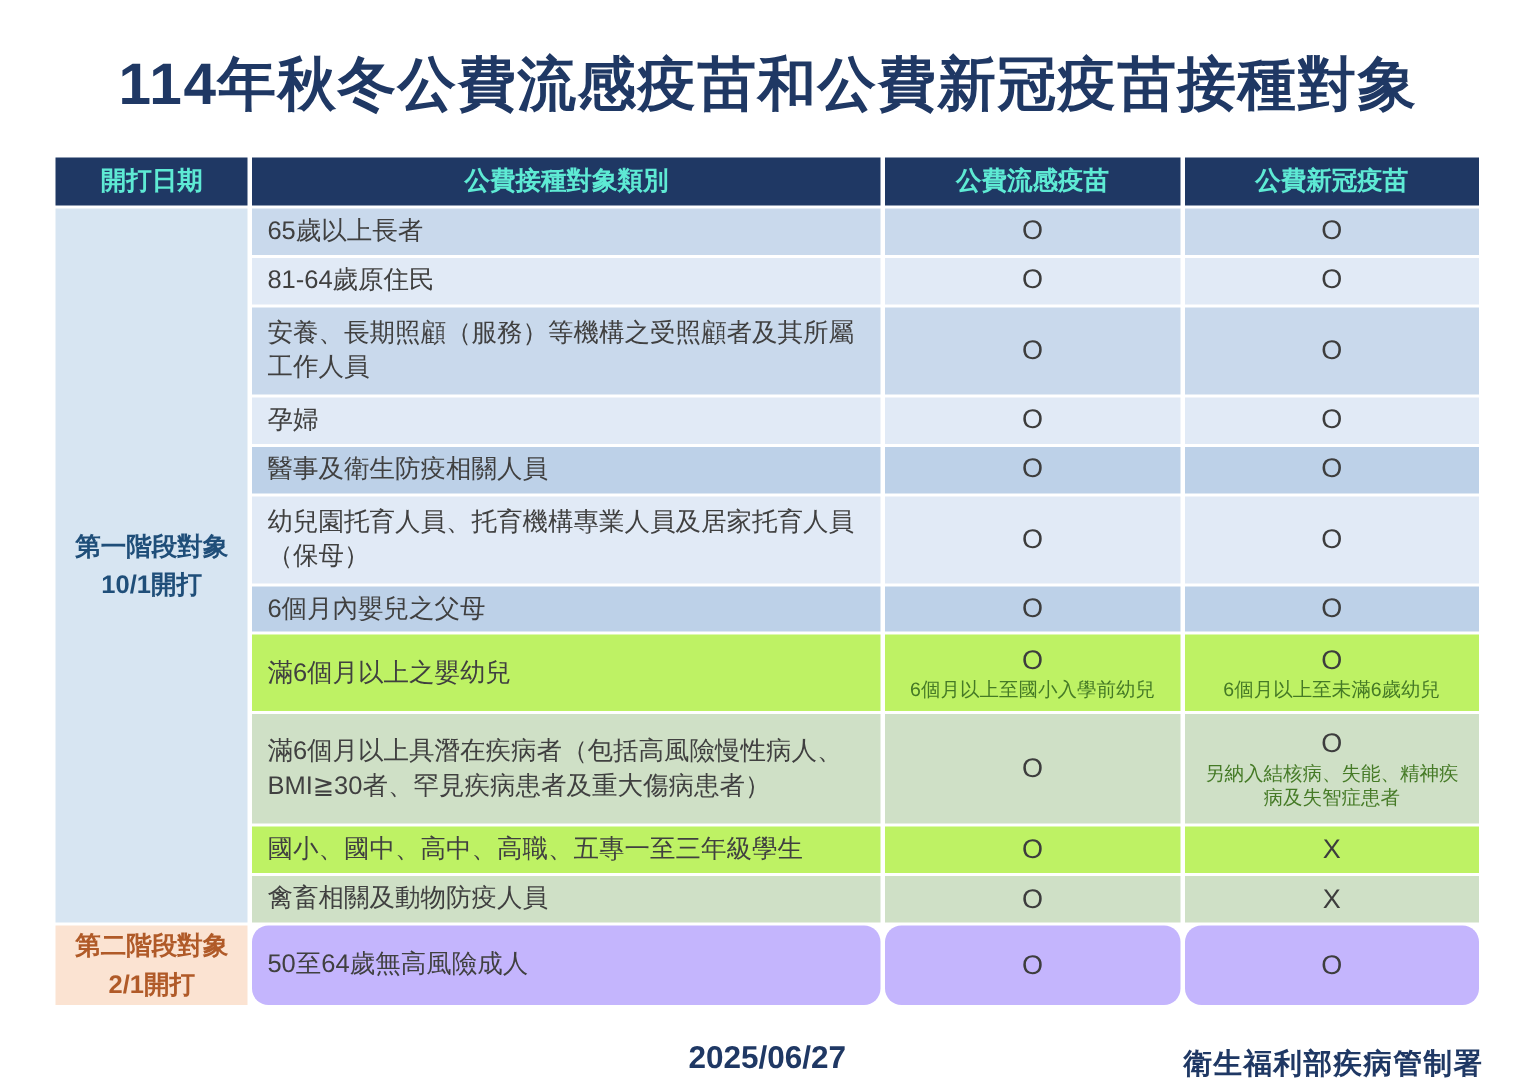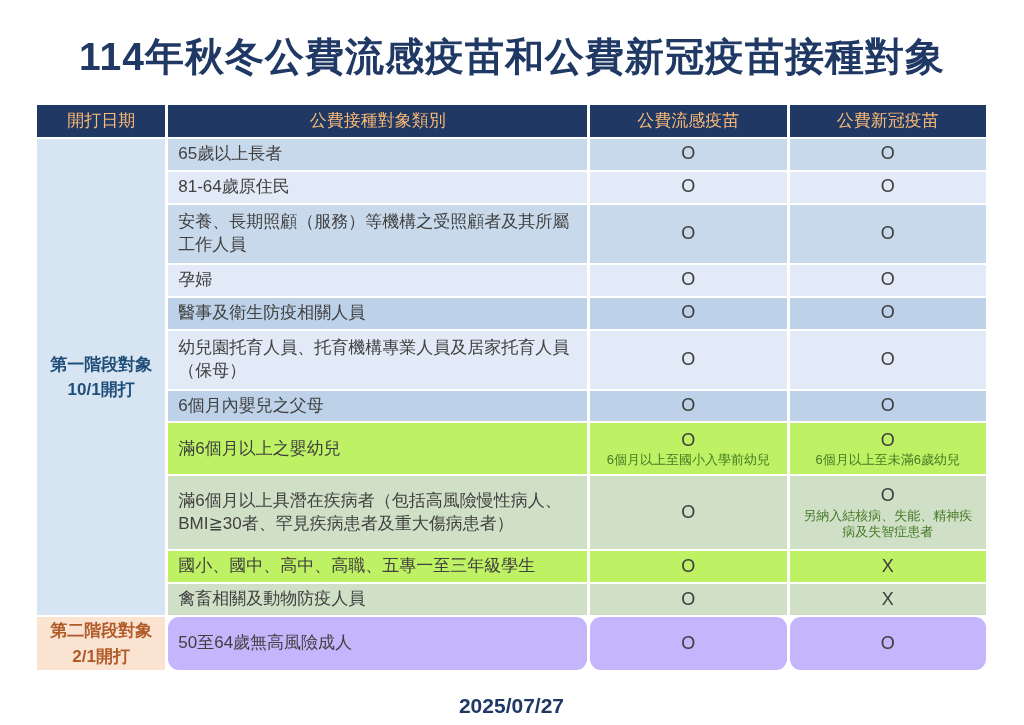--- a/index.html
+++ b/index.html
@@ -24,23 +24,23 @@
     border-collapse: separate;
     border-spacing: 3px 2px;
     table-layout: fixed;
   }
   col.c-date  { width: 128px; }
   col.c-cat   { width: 418px; }
   col.c-flu   { width: 196px; }
   col.c-covid { width: 196px; }
   th.hdr {
     background: #1f3864;
-    color: #fdba74;
+    color: #5eead4;
     font-size: 17px;
-    font-weight: normal;
+    font-weight: bold;
     height: 32px;
     text-align: center;
     vertical-align: middle;
   }
   td { vertical-align: middle; }
   td.cat {
     font-size: 17px;
     color: #404040;
     text-align: left;
     padding: 4px 6px 4px 10px;
@@ -200,14 +200,15 @@
         <div>2/1開打</div>
       </td>
       <td class="cat cell">50至64歲無高風險成人</td>
       <td class="mark cell">O</td>
       <td class="mark cell">O</td>
     </tr>
   </tbody>
 </table>
 
 <div class="footer">
-  <span class="date">2025/07/27</span>
+  <span class="date">2025/06/27</span>
+  <span class="source">衛生福利部疾病管制署</span>
 </div>
 
 </body></html>

